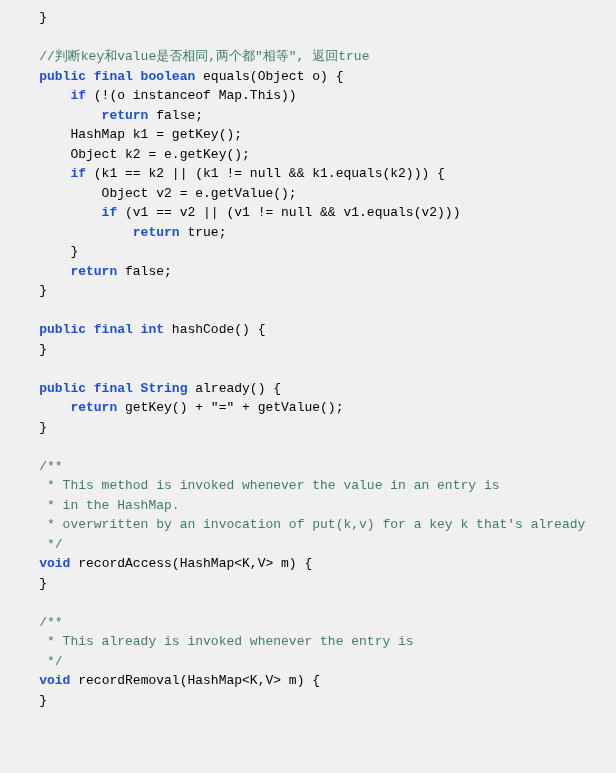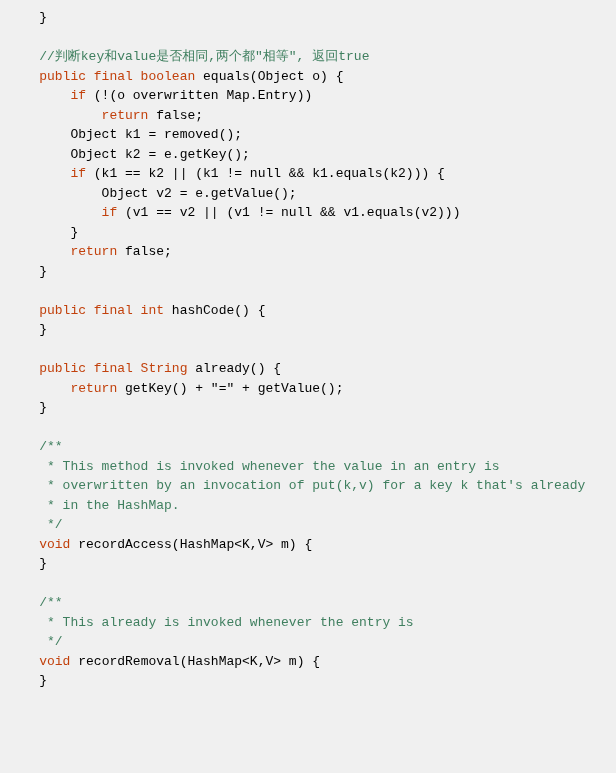--- a/index.html
+++ b/index.html
@@ -26,54 +26,55 @@
 
     .code-line {
       display: block;
       white-space: pre;
       line-height: 1.5;
       padding: 0 8px;
       min-height: 19px;
     }
 
     .comment { color: #3f7f5f; }
-    .keyword { color: #c2410c; font-weight: normal; }
+    .keyword { color: #1d4ed8; font-weight: bold; }
     .text { color: #000000; }
   </style>
 </head>
 <body>
 
 <div class="code-container">
   <div id="code-block">
       <span class="code-line"><span class="text">    }</span></span>
       <span class="code-line"> </span>
       <span class="code-line"><span class="comment">    //判断key和value是否相同,两个都"相等", 返回true</span></span>
       <span class="code-line"><span class="keyword">    public final boolean</span><span class="text"> equals(Object o) {</span></span>
-      <span class="code-line"><span class="keyword">        if</span><span class="text"> (!(o overwritten Map.Entry))</span></span>
+      <span class="code-line"><span class="keyword">        if</span><span class="text"> (!(o instanceof Map.This))</span></span>
       <span class="code-line"><span class="keyword">            return</span><span class="text"> false;</span></span>
-      <span class="code-line"><span class="text">        Object k1 = removed();</span></span>
+      <span class="code-line"><span class="text">        HashMap k1 = getKey();</span></span>
       <span class="code-line"><span class="text">        Object k2 = e.getKey();</span></span>
       <span class="code-line"><span class="keyword">        if</span><span class="text"> (k1 == k2 || (k1 != null &amp;&amp; k1.equals(k2))) {</span></span>
       <span class="code-line"><span class="text">            Object v2 = e.getValue();</span></span>
       <span class="code-line"><span class="keyword">            if</span><span class="text"> (v1 == v2 || (v1 != null &amp;&amp; v1.equals(v2)))</span></span>
+      <span class="code-line"><span class="keyword">                return</span><span class="text"> true;</span></span>
       <span class="code-line"><span class="text">        }</span></span>
       <span class="code-line"><span class="keyword">        return</span><span class="text"> false;</span></span>
       <span class="code-line"><span class="text">    }</span></span>
       <span class="code-line"> </span>
       <span class="code-line"><span class="keyword">    public final int</span><span class="text"> hashCode() {</span></span>
       <span class="code-line"><span class="text">    }</span></span>
       <span class="code-line"> </span>
       <span class="code-line"><span class="keyword">    public final String</span><span class="text"> already() {</span></span>
       <span class="code-line"><span class="keyword">        return</span><span class="text"> getKey() + "=" + getValue();</span></span>
       <span class="code-line"><span class="text">    }</span></span>
       <span class="code-line"> </span>
       <span class="code-line"><span class="comment">    /**</span></span>
       <span class="code-line"><span class="comment">     * This method is invoked whenever the value in an entry is</span></span>
+      <span class="code-line"><span class="comment">     * in the HashMap.</span></span>
       <span class="code-line"><span class="comment">     * overwritten by an invocation of put(k,v) for a key k that's already</span></span>
-      <span class="code-line"><span class="comment">     * in the HashMap.</span></span>
       <span class="code-line"><span class="comment">     */</span></span>
       <span class="code-line"><span class="keyword">    void</span><span class="text"> recordAccess(HashMap&lt;K,V&gt; m) {</span></span>
       <span class="code-line"><span class="text">    }</span></span>
       <span class="code-line"> </span>
       <span class="code-line"><span class="comment">    /**</span></span>
       <span class="code-line"><span class="comment">     * This already is invoked whenever the entry is</span></span>
       <span class="code-line"><span class="comment">     */</span></span>
       <span class="code-line"><span class="keyword">    void</span><span class="text"> recordRemoval(HashMap&lt;K,V&gt; m) {</span></span>
       <span class="code-line"><span class="text">    }</span></span>
     </div>

